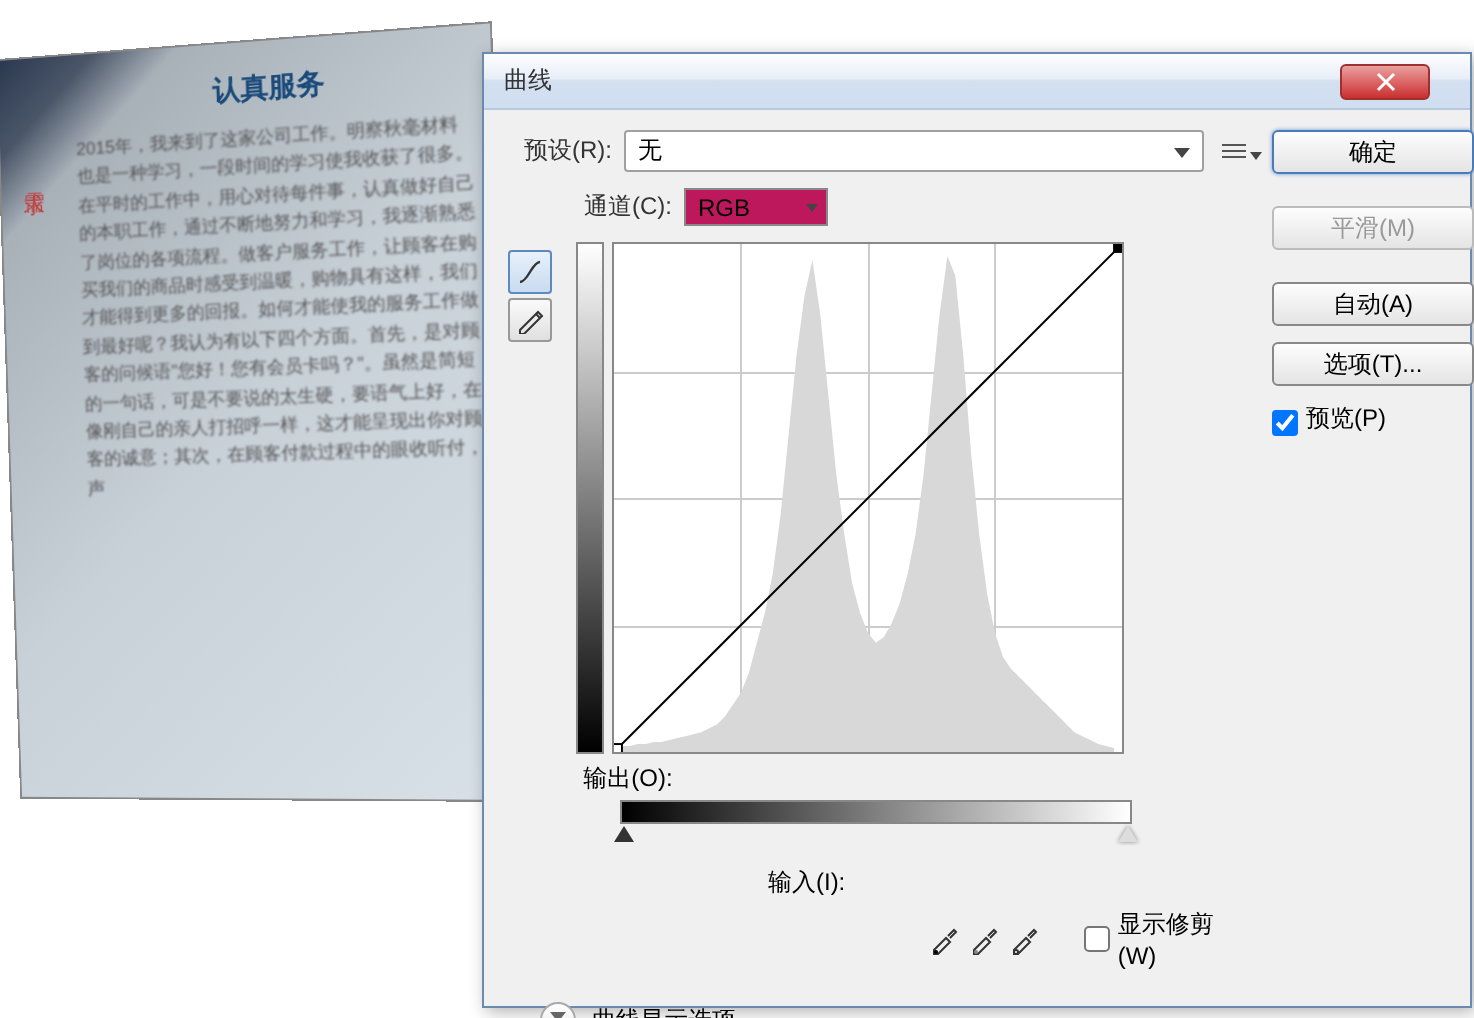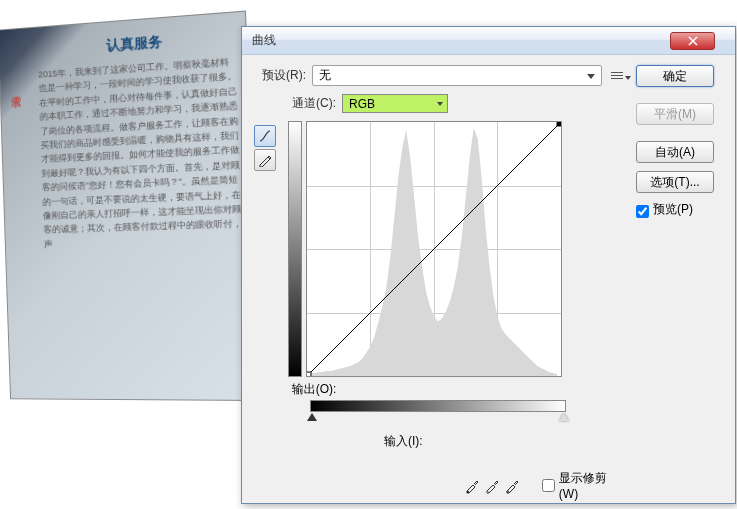--- a/index.html
+++ b/index.html
@@ -16,49 +16,49 @@
 .content{padding:10px 12px;display:flex}
 .lcol{width:372px}
 .rcol{width:88px;padding-left:10px}
 .row{display:flex;align-items:center;margin-bottom:8px}
 .lbl{width:58px;text-align:right;padding-right:6px;color:#333}
 .preset-sel{flex:1;height:21px;background:#fff;border:1px solid #a0a0a0;border-radius:2px;display:flex;align-items:center;padding:0 6px;position:relative}
 .preset-sel::after{content:"";position:absolute;right:6px;top:8px;border-left:4px solid transparent;border-right:4px solid transparent;border-top:5px solid #444}
 .menu-ic{width:18px;height:16px;margin-left:6px;display:flex;flex-direction:column;justify-content:space-around;padding:2px;border:1px solid transparent}
 .menu-ic span{height:1px;background:#555;position:relative}
 .menu-ic::after{content:"";position:absolute;margin-left:14px;margin-top:5px;border-left:3px solid transparent;border-right:3px solid transparent;border-top:4px solid #444}
-.chan-sel{width:106px;height:19px;background:#bef264;border:1px solid #888;display:flex;align-items:center;padding:0 6px;position:relative;margin-right:6px}
+.chan-sel{width:72px;height:19px;background:#be185d;border:1px solid #888;display:flex;align-items:center;padding:0 6px;position:relative;margin-right:6px}
 .chan-sel::after{content:"";position:absolute;right:4px;top:7px;border-left:3px solid transparent;border-right:3px solid transparent;border-top:4px solid #444}
 .toolbox{width:24px;margin-top:4px}
 .tool{width:22px;height:22px;border:1px solid #999;background:linear-gradient(180deg,#fafafa,#e0e0e0);margin-bottom:2px;display:flex;align-items:center;justify-content:center;border-radius:2px}
 .tool.active{border-color:#5a8ac0;background:linear-gradient(180deg,#e8f0fa,#c8dcf0)}
 .graph-area{display:flex}
 .vgrad{width:14px;height:256px;background:linear-gradient(180deg,#fff 0%,#000 100%);border:1px solid #888;margin-top:0}
 .graph{width:256px;height:256px;border:1px solid #888;background:#fff;position:relative;margin-left:4px}
 .gridv,.gridh{position:absolute;background:#ccc}
 .gridv{width:1px;height:100%;top:0}
 .gridh{height:1px;width:100%;left:0}
 .histo{position:absolute;bottom:0;left:0;width:100%;height:100%;pointer-events:none}
 .curve{position:absolute;left:0;top:0;width:100%;height:100%;pointer-events:none}
 .output-row{display:flex;align-items:center;margin-top:4px}
 .out-lbl{width:58px;text-align:center;padding-right:6px}
 .hgrad{width:256px;height:12px;background:linear-gradient(90deg,#000 0%,#fff 100%);border:1px solid #888;margin-left:22px;margin-top:2px;position:relative}
 .slider-b{position:absolute;bottom:-10px;left:-4px;width:0;height:0;border-left:5px solid transparent;border-right:5px solid transparent;border-bottom:8px solid #333}
 .slider-w{position:absolute;bottom:-10px;right:-4px;width:0;height:0;border-left:5px solid transparent;border-right:5px solid transparent;border-bottom:8px solid #ddd;filter:drop-shadow(0 0 1px #888)}
 .in-lbl{margin-left:96px;margin-top:21px}
-.eyedrops{display:flex;gap:0;margin-left:174px;margin-top:20px;align-items:center}
+.eyedrops{display:flex;gap:0;margin-left:174px;margin-top:4px;align-items:center}
 .eyedrop{width:20px;height:20px;display:flex;align-items:center;justify-content:center}
 .clip-chk{display:flex;align-items:center;margin-left:20px}
 .clip-chk input{margin-right:4px}
 .expand-row{display:flex;align-items:center;margin-top:16px;padding-left:16px}
 .expand-btn{width:18px;height:18px;border:1px solid #aaa;border-radius:9px;background:linear-gradient(180deg,#fff,#e8e8e8);display:flex;align-items:center;justify-content:center;margin-right:8px}
 .expand-btn::after{content:"";border-left:4px solid transparent;border-right:4px solid transparent;border-top:5px solid #666;margin-top:4px}
 .expand-btn::before{content:"";position:absolute;border-left:4px solid transparent;border-right:4px solid transparent;border-top:5px solid #666;margin-top:-4px}
 .hr-line{flex:1;height:1px;background:#c0c0c0;margin-left:8px}
-.btn{width:78px;height:22px;background:linear-gradient(180deg,#fdfdfd,#e4e4e4);border:1px solid #888;border-radius:3px;display:flex;align-items:center;justify-content:center;margin-bottom:8px;cursor:pointer}
+.btn{width:101px;height:22px;background:linear-gradient(180deg,#fdfdfd,#e4e4e4);border:1px solid #888;border-radius:3px;display:flex;align-items:center;justify-content:center;margin-bottom:8px;cursor:pointer}
 .btn.primary{border:1px solid #4a7ab8;box-shadow:0 0 2px #6a9ad8}
 .btn.disabled{color:#999;border-color:#bbb}
 .prev-chk{display:flex;align-items:flex-end;margin-top:6px}
 .prev-chk input{margin-right:4px}
 </style>
 </head>
 <body>
 
 <div class="bg-doc">
   <div class="title">认真服务</div>

